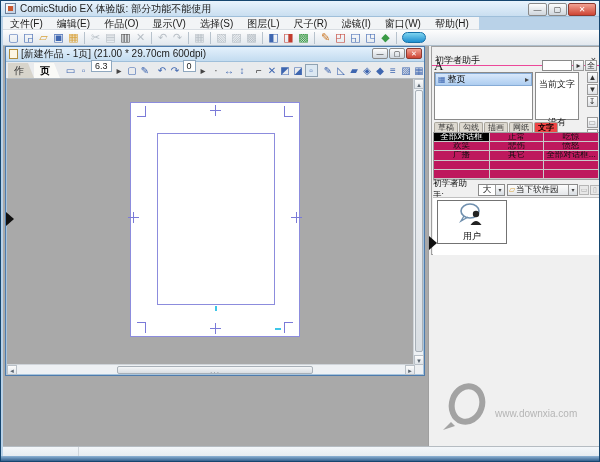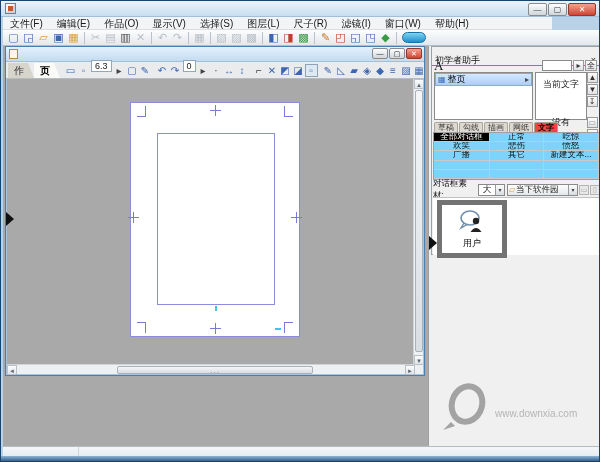--- a/index.html
+++ b/index.html
@@ -20,21 +20,21 @@
   .app-icon::after { content:""; position:absolute; left:2px; top:2px; width:5px; height:5px;
     background:#c9572f; }
   .title-text { font-size:10px; color:#222; white-space:nowrap; }
   .win-btns { position:absolute; right:3px; top:2px; display:flex; gap:1px; }
   .wbtn { width:19px; height:13px; border:1px solid #8a8a8a; border-radius:2px;
     background:linear-gradient(#fdfdfd,#cfd6dd); font-size:8px; line-height:11px;
     text-align:center; color:#333; }
   .wbtn.close { width:28px; background:linear-gradient(#f2a293,#ce4434); color:#fff; border-color:#8c3a30; }
 
   
-  .menubar { position:absolute; left:2px; top:16px; width:549px; height:13px;
+  .menubar { position:absolute; left:2px; top:16px; width:476px; height:13px;
     background:#f2f4f6; display:flex; align-items:center; border-bottom:1px solid #d8dde2; }
   .menu-item { padding:0 7px; font-size:10px; color:#1a1a1a; height:13px; line-height:13px; }
 
   
   .toolbar { position:absolute; left:2px; top:29px; width:596px; height:16px;
     background:linear-gradient(#fdfdfd,#e2e8ee); border-bottom:1px solid #aebecb;
     display:flex; align-items:center; padding:0 3px; }
   .tsep { width:1px; height:12px; background:#b7c2cc; margin:0 3px; flex:none; }
   .ic { display:inline-flex; width:15px; height:14px; align-items:center; justify-content:center;
     font-size:11px; line-height:1; flex:none; }
@@ -113,53 +113,53 @@
   .big-a { font-family:"Liberation Serif","DejaVu Serif",serif; font-size:13px; line-height:13px; color:#111; flex:1; }
   .ainput { width:30px; height:11px; background:#fff; border:1px solid #8a8a8a; }
   .sbtn { height:11px; min-width:11px; border:1px solid #9a9a9a; background:linear-gradient(#fcfcfc,#dfe2e6);
     font-size:8px; line-height:9px; text-align:center; padding:0 1px; margin-left:1px; color:#333; }
   .listrow { position:absolute; left:0; top:25px; width:100%; height:48px; }
   .storybox { position:absolute; left:2px; top:0; width:99px; height:48px; background:#fff; border:1px solid #8a8a8a; }
   .story-item { display:flex; align-items:center; height:13px; padding:0 2px;
     background:linear-gradient(#d8e8fb,#aecdf0); border:1px solid #86abd6; font-size:9px; color:#0a0a0a; }
   .story-item .gi { color:#3e66b0; font-size:8px; margin-right:2px; }
   .story-item .arr { margin-left:auto; font-size:8px; color:#444; }
-  .infobox { position:absolute; left:103px; top:0; width:52px; height:48px; background:#fff; border:1px solid #8a8a8a;
+  .infobox { position:absolute; left:103px; top:0; width:44px; height:48px; background:#fff; border:1px solid #8a8a8a;
     display:flex; flex-direction:column; align-items:center; justify-content:flex-start; padding-top:6px;gap:28px; }
   .infobox div { font-size:9px; color:#222; line-height:10px; }
   .btncol { position:absolute; right:1px; top:0; width:12px; display:flex; flex-direction:column; gap:1px; align-items:center; }
   .btncol .sbtn { width:11px; margin-left:0; }
   .btncol .gap { height:8px; }
 
   .ptabs { position:absolute; left:1px; top:75px; width:167px; height:10px; display:flex; gap:1px; padding-left:1px; }
   .ptab { flex:none; padding:0 3px; height:10px; line-height:10px; font-size:8px; background:#ddd9d0;
     border:1px solid #a8a49a; border-bottom:none; border-radius:2px 2px 0 0; color:#333; }
   .ptab.active { background:#ef4444; font-weight:bold; color:#000; }
 
-  .ptable { position:absolute; left:1px; top:85px; width:167px; height:48px; background:#7dd3fc;
+  .ptable { position:absolute; left:1px; top:85px; width:167px; height:48px; background:#be185d;
     border:1px solid #a0a0a0; display:grid; grid-template-columns:56px 54px 55px; grid-auto-rows:9.2px; }
   .pcell { border-right:1px solid #c9c9c9; border-bottom:1px solid #c9c9c9; font-size:8.5px;
     display:flex; align-items:center; justify-content:center; overflow:hidden; white-space:nowrap; color:#111; }
   .pcell.sel { background:#000; color:#fff; }
 
   .matrow { position:absolute; left:1px; top:136px; width:167px; height:13px; display:flex; align-items:center; }
   .matlabel { font-size:8.5px; color:#111; margin-right:1px; }
   .szselect { width:27px; height:12px; background:#fff; border:1px solid #8a8a8a; display:flex; align-items:center; }
   .szselect .v { flex:1; text-align:center; font-size:8.5px; }
   .ddarr { width:9px; height:100%; background:linear-gradient(#fcfcfc,#d8dde2); border-left:1px solid #9a9a9a;
     font-size:6px; line-height:10px; text-align:center; color:#444; flex:none; }
   .combo { width:72px; height:12px; background:linear-gradient(#fdfdfd,#e4e7ea); border:1px solid #8a8a8a;
     display:flex; align-items:center; margin-left:2px; }
   .combo .fi { color:#d9a33c; font-size:8px; margin:0 1px; }
   .combo .v { flex:1; font-size:8.5px; white-space:nowrap; overflow:hidden; }
   .mico { width:10px; height:10px; border:1px solid #b5b5b5; background:#e8e8e8; color:#a8a8a8;
     font-size:7px; line-height:8px; text-align:center; margin-left:1px; flex:none; }
 
   .matgrid { position:absolute; left:1px; top:150px; width:167px; height:58px; background:#fff; border-top:1px solid #c0c0c0; }
-  .matcell { position:absolute; left:4px; top:2px; width:70px; height:58px; border:5px solid #737373;
+  .matcell { position:absolute; left:4px; top:2px; width:70px; height:44px; border:1px solid #737373;
     display:flex; flex-direction:column; align-items:center; justify-content:center; gap:3px; }
   .matcell .lbl { font-size:9px; color:#111; }
 
   
   .statusbar { position:absolute; left:2px; top:445px; width:596px; height:13px;
     background:linear-gradient(#f4f7fa,#e2e8ee); border-top:1px solid #b5bcc2;
     display:flex; align-items:center; }
   .status-gap { width:76px; height:100%; border-right:1px solid #cfd5db; }
   .status-text { padding-left:3px; font-size:10px; font-weight:bold; color:#111; }
 
@@ -168,20 +168,21 @@
   .wm-text { position:absolute; left:52px; top:2px; font-size:17px; letter-spacing:3px; color:#a6a6a6; }
   .wm-url { position:absolute; left:54px; top:26px; font-size:10px; color:#b5b5b5; }
 </style>
 </head>
 <body>
 
 <div class="win">
 
   <div class="titlebar">
     <span class="app-icon"></span>
+    <span class="title-text">ComicStudio EX 体验版: 部分功能不能使用</span>
     <span class="win-btns">
       <span class="wbtn">—</span>
       <span class="wbtn">▢</span>
       <span class="wbtn close">✕</span>
     </span>
   </div>
 
   <div class="menubar">
     <span class="menu-item">文件(F)</span>
     <span class="menu-item">编辑(E)</span>
@@ -229,20 +230,21 @@
     <span class="pill"></span>
   </div>
 
   <div class="workspace">
 
     <div class="mdi">
 
       <div class="docwin">
         <div class="doc-titlebar">
           <span class="doc-icon"></span>
+          <span class="doc-title">[新建作品 - 1页] (21.00 * 29.70cm 600dpi)</span>
           <span class="doc-btns">
             <span class="dbtn">—</span>
             <span class="dbtn">▢</span>
             <span class="dbtn close">✕</span>
           </span>
         </div>
 
         <div class="doc-tabstrip">
           <span class="dtab">作品</span>
           <span class="dtab active"><span>页面</span> <span>×</span></span>
@@ -378,31 +380,31 @@
 
         <div class="ptable">
           <span class="pcell sel">全部对话框</span>
           <span class="pcell">正常</span>
           <span class="pcell">吃惊</span>
           <span class="pcell">欢笑</span>
           <span class="pcell">悲伤</span>
           <span class="pcell">愤怒</span>
           <span class="pcell">广播</span>
           <span class="pcell">其它</span>
-          <span class="pcell">新建文本...</span>
+          <span class="pcell">全部对话框...</span>
           <span class="pcell"></span>
           <span class="pcell"></span>
           <span class="pcell"></span>
           <span class="pcell"></span>
           <span class="pcell"></span>
           <span class="pcell"></span>
         </div>
 
         <div class="matrow">
-          <span class="matlabel">对话框素材:</span>
+          <span class="matlabel">初学者助手:</span>
           <span class="szselect">
             <span class="v">大</span>
             <span class="ddarr">▾</span>
           </span>
           <span class="combo">
             <span class="fi">▱</span>
             <span class="v">当下软件园</span>
             <span class="ddarr">▾</span>
           </span>
           <span class="mico">▭</span>

